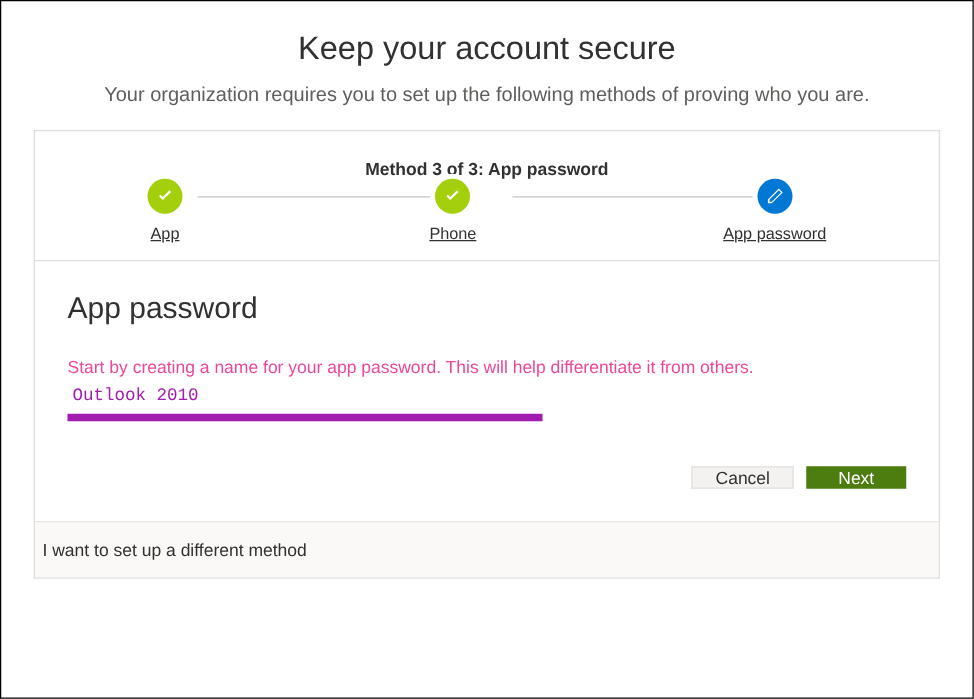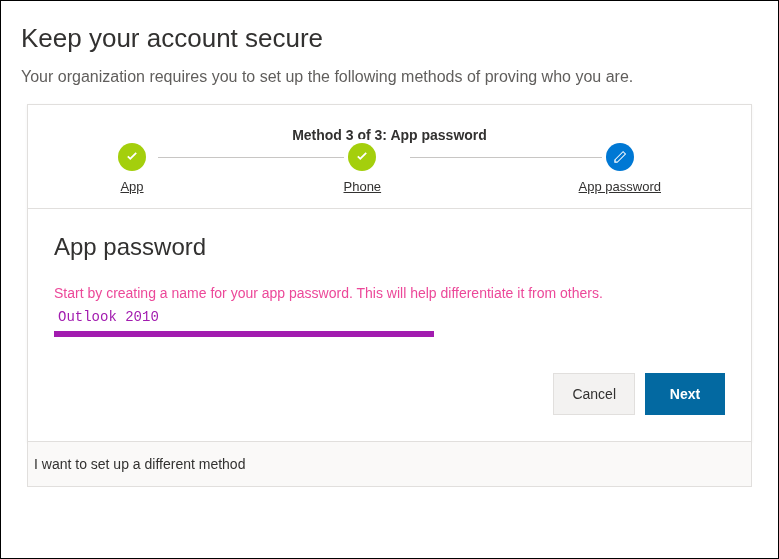--- a/index.html
+++ b/index.html
@@ -6,21 +6,21 @@
     body {
       font-family: "Segoe UI", -apple-system, BlinkMacSystemFont, sans-serif;
       background: #fff;
       width: 779px;
       height: 559px;
       overflow: hidden;
       border: 1px solid #000;
       color: #333;
     }
     .header {
-      text-align: left;
+      text-align: center;
       padding: 22px 20px 0;
     }
     .title {
       font-size: 26px;
       font-weight: 400;
       color: #323130;
       margin-bottom: 14px;
     }
     .subtitle {
       font-size: 16px;
@@ -119,35 +119,35 @@
       background: transparent;
     }
     .buttons {
       display: flex;
       justify-content: flex-end;
       gap: 10px;
       margin-top: 36px;
     }
     .btn {
       min-width: 80px;
-      padding: 12px 18px;
+      padding: 0 18px;
       font-size: 14px;
       font-family: inherit;
       border: 1px solid transparent;
       cursor: pointer;
     }
     .btn.secondary {
       background: #f3f2f1;
       color: #323130;
       border-color: #e1dfdd;
     }
     .btn.primary {
-      background: #0369a1;
+      background: #4d7c0f;
       color: #fff;
-      font-weight: 700;
+      font-weight: 400;
     }
     .footer {
       margin: 0 26px;
       padding: 14px 6px;
       border: 1px solid #e1dfdd;
       border-top: none;
       background: #faf9f8;
       font-size: 14px;
       color: #323130;
     }

